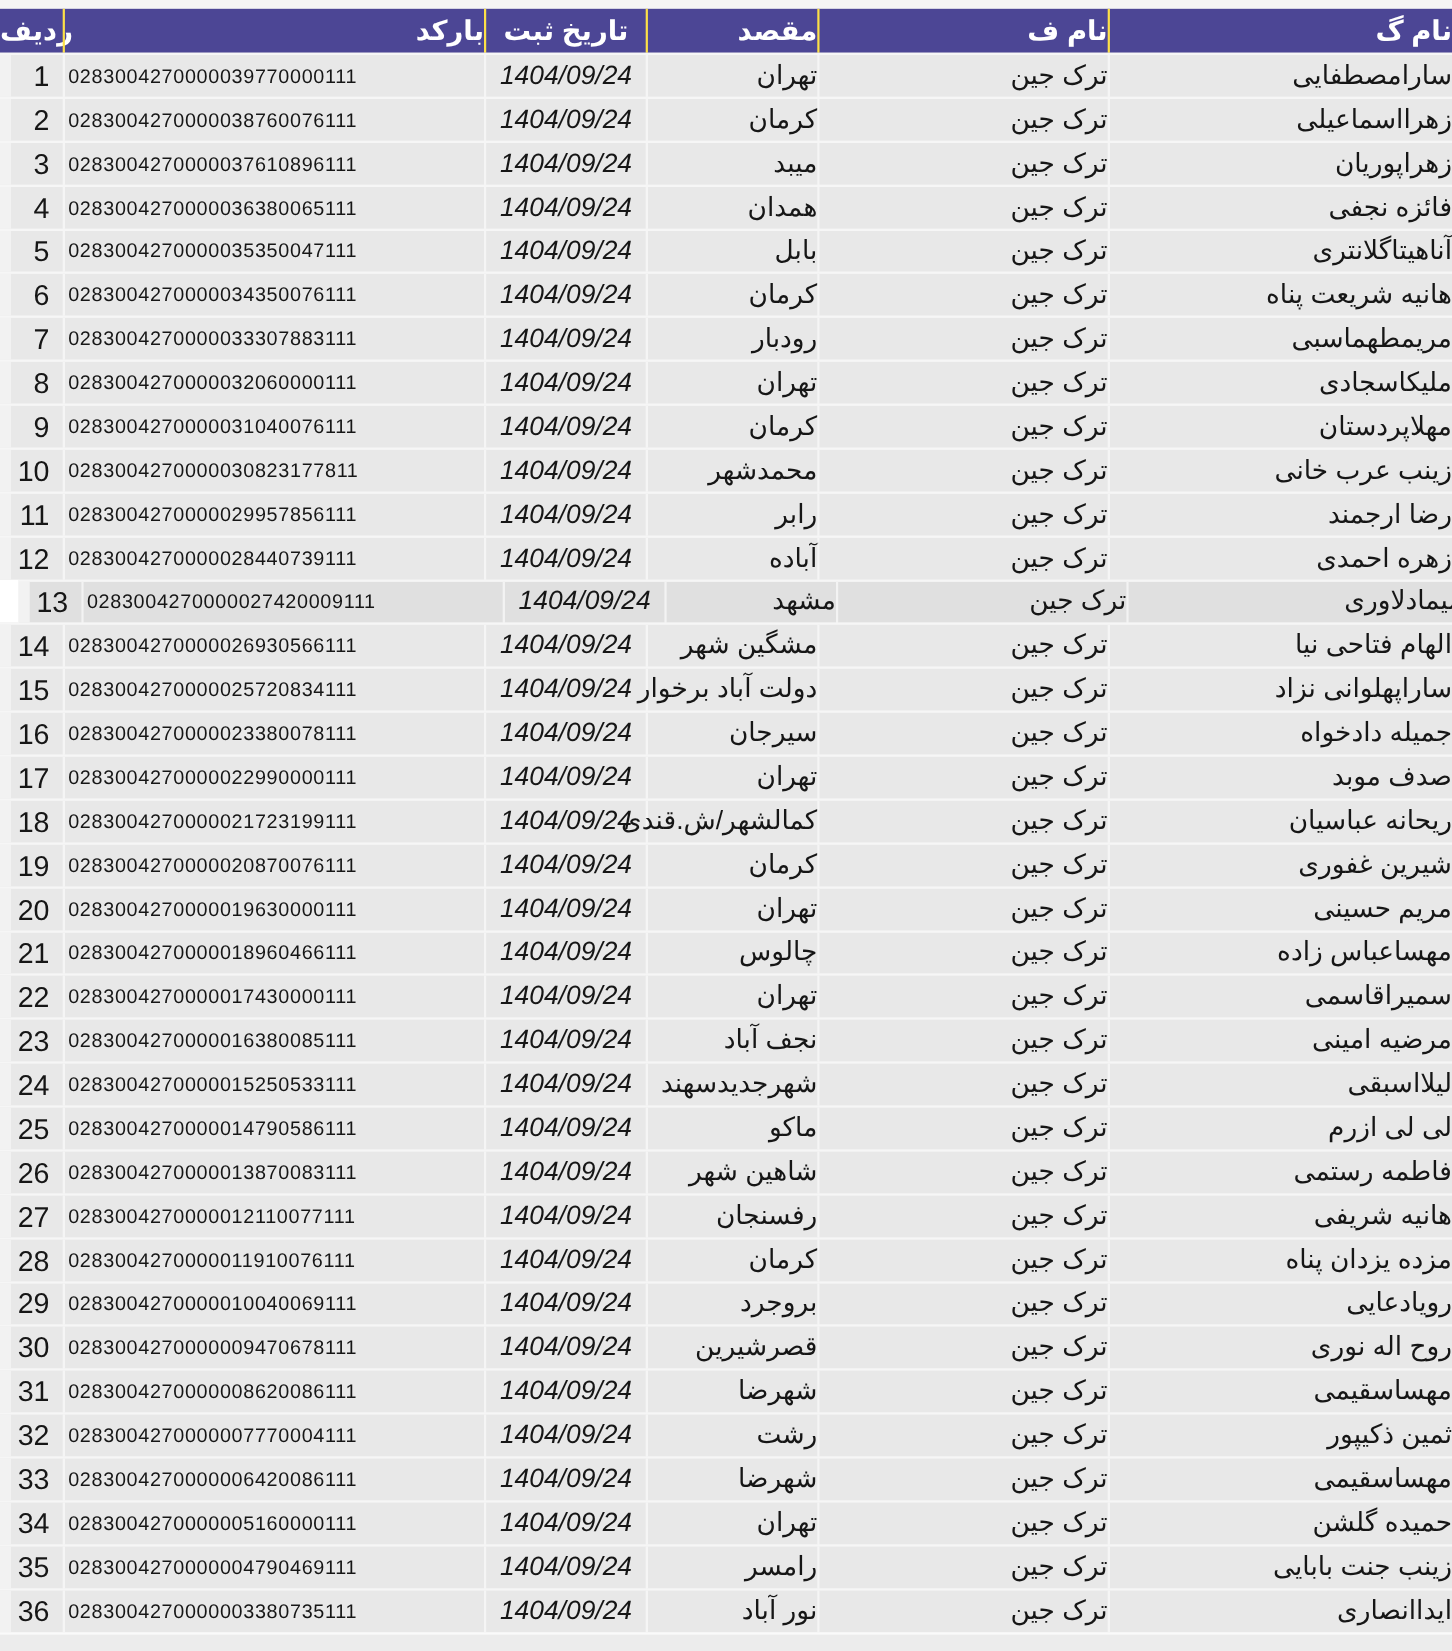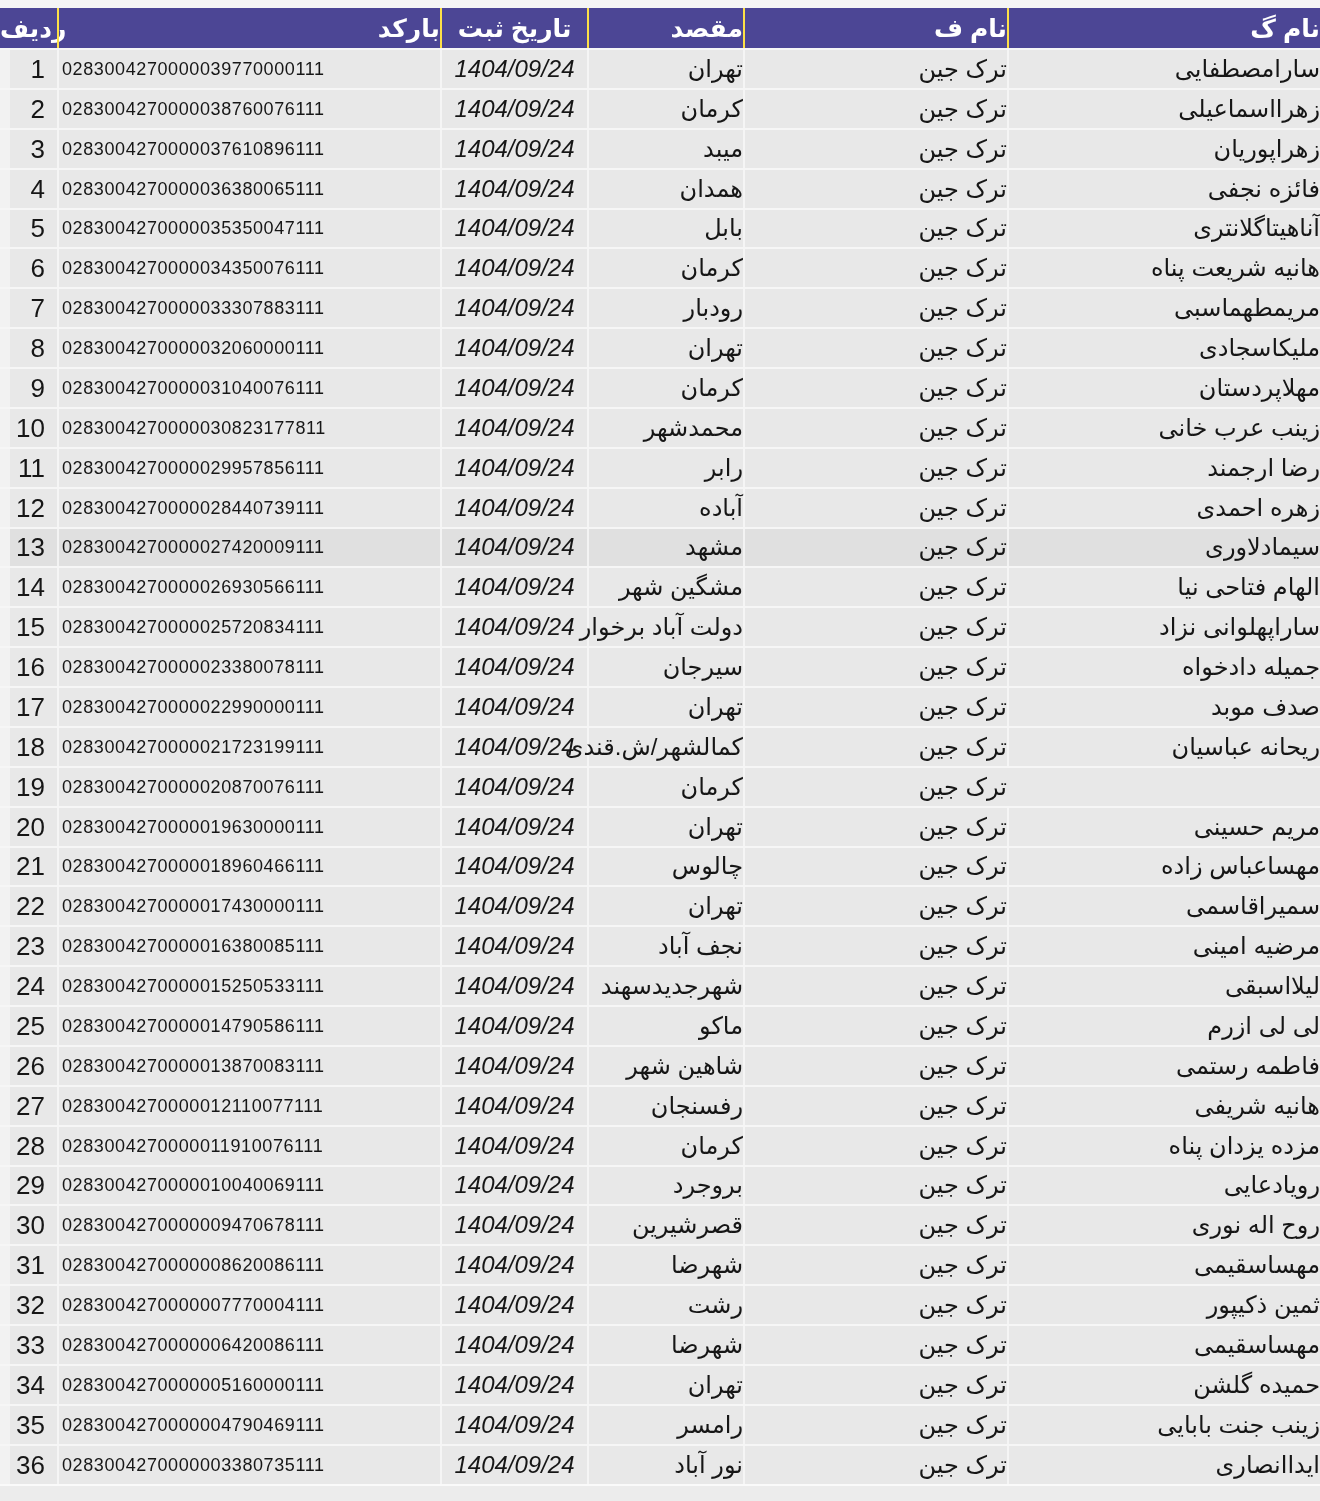--- a/index.html
+++ b/index.html
@@ -26,21 +26,21 @@
   .hcell{display:flex;align-items:center;white-space:nowrap;overflow:visible;}
   .hcell + .hcell{border-left:2px solid #fde047;}
   .h-radif{justify-content:flex-end;padding-right:3px;}
   .h-barcode{justify-content:flex-start;padding-left:6px;}
   .h-date{justify-content:center;}
   .h-dest{justify-content:flex-start;padding-left:24px;}
   .h-namef{justify-content:flex-start;padding-left:4px;}
   .h-nameg{justify-content:flex-start;padding-left:6px;}
   .rows{flex:0 0 auto;}
   .row{height:39.88px;background:var(--row-bg);border-top:2px solid var(--line);}
-  .row.highlight{background:var(--highlight-bg);}
+  .row.highlight{background:var(--highlight-bg);margin-left:17px;}
   .cell{
     display:flex;align-items:center;white-space:nowrap;overflow:visible;
     font-size:24px;line-height:1;
   }
   .cell + .cell{border-left:2px solid rgba(250,250,250,0.75);}
   .c-radif{
     justify-content:flex-end;padding-right:12px;font-size:26px;
     border-left:10px solid #f2f2f2;
   }
   .c-barcode{justify-content:flex-start;padding-left:3px;font-size:18px;letter-spacing:0.6px;}
@@ -209,20 +209,21 @@
     <div class="cell c-dest" dir="rtl">کمالشهر/ش.قندی</div>
     <div class="cell c-namef" dir="rtl">ترک جین</div>
     <div class="cell c-nameg" dir="rtl">ریحانه عباسیان</div>
   </div>
       <div class="grid row">
     <div class="cell c-radif">19</div>
     <div class="cell c-barcode">0283004270000020870076111</div>
     <div class="cell c-date">1404/09/24</div>
     <div class="cell c-dest" dir="rtl">کرمان</div>
     <div class="cell c-namef" dir="rtl">ترک جین</div>
+    <div class="cell c-nameg" dir="rtl">شیرین غفوری</div>
   </div>
       <div class="grid row">
     <div class="cell c-radif">20</div>
     <div class="cell c-barcode">0283004270000019630000111</div>
     <div class="cell c-date">1404/09/24</div>
     <div class="cell c-dest" dir="rtl">تهران</div>
     <div class="cell c-namef" dir="rtl">ترک جین</div>
     <div class="cell c-nameg" dir="rtl">مریم حسینی</div>
   </div>
       <div class="grid row">

